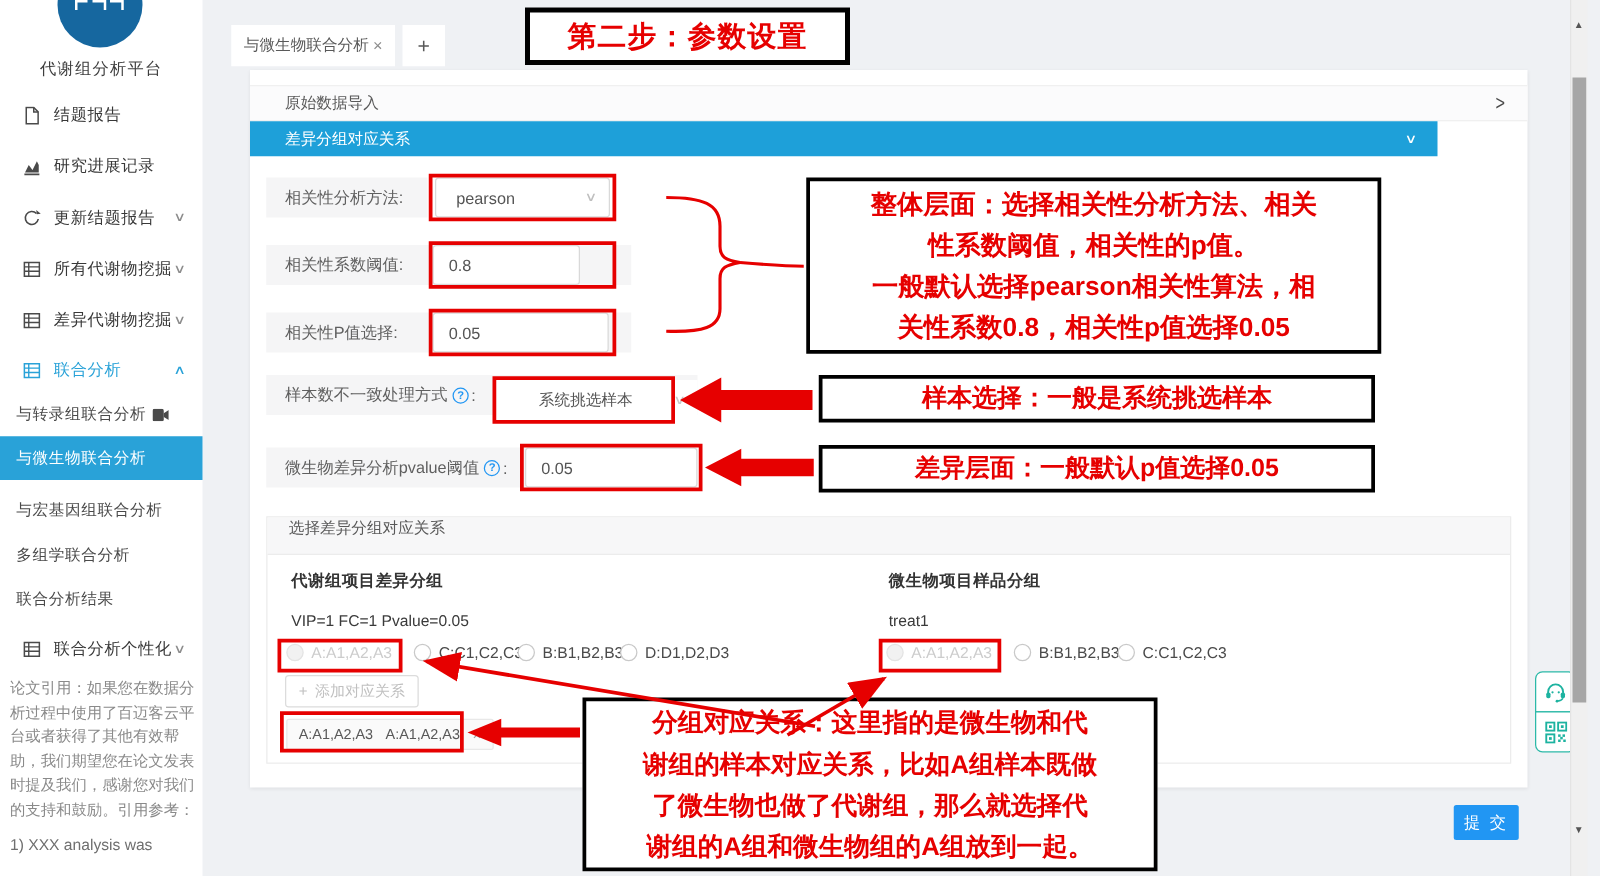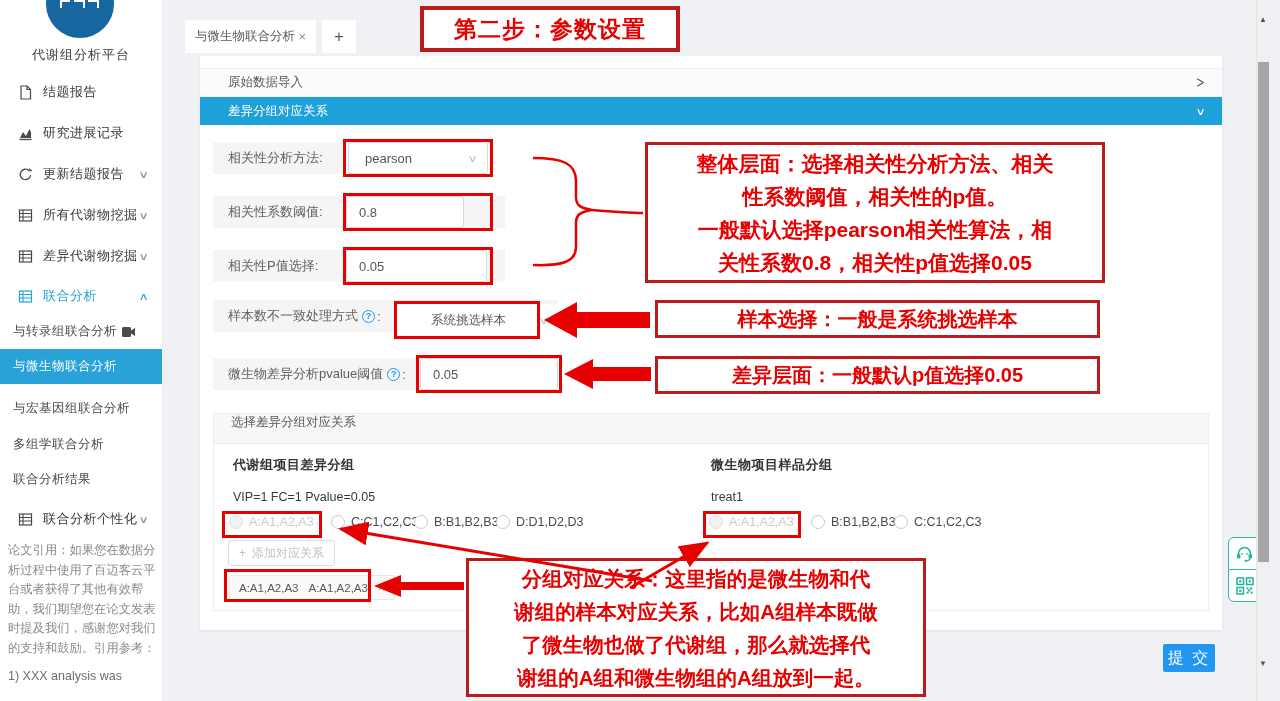--- a/index.html
+++ b/index.html
@@ -26,21 +26,21 @@
 
   
   .tab{position:absolute;left:185px;top:20px;width:131px;height:33px;background:#fff;display:flex;align-items:center;font-size:12.5px;color:#595959;padding:0 10px;z-index:1;cursor:pointer}
   .tab-close{margin-left:auto;color:#8c8c8c;font-size:13px}
   .tab-add{position:absolute;left:322px;top:20px;width:34px;height:33px;background:#fff;display:flex;align-items:center;justify-content:center;font-size:17px;color:#595959;z-index:1;cursor:pointer}
 
   
   .card{position:absolute;left:200px;top:56px;width:1022px;height:574px;background:#fff;box-shadow:0 1px 3px rgba(0,0,0,.07);z-index:1}
   .panel-raw{position:absolute;left:0;top:12px;width:1022px;height:29px;background:#fbfbfc;border-top:1px solid #f0f0f0;border-bottom:1px solid #f0f0f0;display:flex;align-items:center;padding:0 18px 0 28px;font-size:12.5px;color:#595959;cursor:pointer}
   .praw-chev{margin-left:auto;color:#4a4a4a;font-size:13px;transform:scaleY(1.3)}
-  .panel-blue{position:absolute;left:0;top:41px;width:1022px;height:28px;background:#1ea0d9;color:#fff;display:flex;align-items:center;padding:0 18px 0 28px;font-size:12.5px;cursor:pointer}
+  .panel-blue{position:absolute;left:0;top:41px;width:950px;height:28px;background:#1ea0d9;color:#fff;display:flex;align-items:center;padding:0 18px 0 28px;font-size:12.5px;cursor:pointer}
   .pblue-chev{margin-left:auto;font-size:10px;transform:scaleX(1.4)}
 
   
   .frow{position:absolute;height:32px;background:#f5f5f6;display:flex;}
   .fr1{left:13px;top:86px;width:129px}
   .fr2{left:13px;top:140px;width:292px}
   .fr3{left:13px;top:194px;width:292px}
   .fr4{left:13px;top:244px;width:345px}
   .fr5{left:13px;top:302px;width:345px}
   .flabel{padding-left:15px;font-size:13px;color:#5f5f5f;display:flex;align-items:center;white-space:nowrap}
@@ -65,41 +65,41 @@
   .rdot{width:14px;height:14px;border-radius:50%;border:1px solid #c9c9c9;background:#fff}
   .dis{color:#ccc}
   .dis .rdot{background:#f1f1f1;border-color:#e3e3e3}
   .rA{left:15px}.rC{left:117px}.rB{left:200px}.rD{left:282px}
   .rmA{left:495px}.rmB{left:597px}.rmC{left:680px}
   .addbtn{position:absolute;left:14px;top:126px;height:26px;padding:0 10px;border:1px solid #dcdcdc;border-radius:3px;background:#fff;color:#c0c0c0;font-size:12px;display:flex;align-items:center;gap:6px;cursor:pointer}
   .tag{position:absolute;left:15px;top:161px;height:25px;background:#fafafa;border:1px solid #e8e8e8;border-radius:2px;display:inline-flex;align-items:center;gap:10px;padding:0 9px;font-size:11.5px;color:#595959}
   .tclose{color:#9b9b9b;font-size:12px;cursor:pointer}
 
   
-  .submit{position:absolute;left:1163px;top:644px;width:52px;height:28px;background:#2196f3;border-radius:2px;color:#fff;font-size:16px;display:flex;align-items:center;justify-content:center;letter-spacing:2px;z-index:1;cursor:pointer}
+  .submit{position:absolute;left:1163px;top:644px;width:52px;height:28px;background:#2196f3;border-radius:2px;color:#fff;font-size:13px;display:flex;align-items:center;justify-content:center;letter-spacing:2px;z-index:1;cursor:pointer}
   .floaters{position:absolute;left:1228px;top:537px;z-index:7}
   .fbtn{width:33px;height:33px;background:#fff;border:1px solid #2cb9a8;display:flex;align-items:center;justify-content:center;cursor:pointer}
   .fbtn.topb{border-radius:6px 6px 0 0}
   .fbtn.botb{border-radius:0 0 6px 6px;margin-top:-1px}
   .scroll-track{position:absolute;left:1256px;top:0;width:14px;height:701px;background:#f0f0f0;border-left:1px solid #e4e4e4;z-index:8}
   .scroll-up,.scroll-down{position:absolute;left:1256px;width:14px;text-align:center;font-size:8px;color:#555;z-index:9;cursor:pointer}
   .scroll-up{top:15px}.scroll-down{top:659px}
   .scroll-thumb{position:absolute;left:1258px;top:62px;width:11px;height:500px;background:#a6a6a6;z-index:9;cursor:pointer}
 
   
   .rbox{position:absolute;border:3px solid #e60000;pointer-events:none;z-index:5}
   .rb-sel1{left:343px;top:139px;width:150px;height:38px}
   .rb-in2{left:343px;top:193px;width:150px;height:38px}
   .rb-in3{left:343px;top:247px;width:150px;height:38px}
   .rb-sel4{left:394px;top:301px;width:146px;height:38px}
   .rb-in5{left:416px;top:355px;width:146px;height:38px}
   .rb-radL{left:222px;top:511px;width:100px;height:27px}
   .rb-radR{left:703px;top:511px;width:98px;height:27px}
   .rb-tag{left:224px;top:569px;width:147px;height:33px}
-  .ann{position:absolute;background:#fff;border:3px solid #b91c1c;color:#e60000;font-weight:bold;text-align:center;z-index:6;pointer-events:none}
+  .ann{position:absolute;background:#fff;border:3px solid #000000;color:#e60000;font-weight:bold;text-align:center;z-index:6;pointer-events:none}
   .ann-step{left:420px;top:6px;width:260px;height:46px;border-width:4px;font-size:23px;line-height:38px;letter-spacing:1px}
   .ann-overall{left:645px;top:142px;width:460px;height:141px;font-size:21px;line-height:33px;padding-top:2px}
   .ann-sample{left:655px;top:300px;width:445px;height:38px;font-size:20px;line-height:32px}
   .ann-diff{left:655px;top:356px;width:445px;height:38px;font-size:20px;line-height:32px}
   .ann-group{left:466px;top:558px;width:460px;height:139px;font-size:20.5px;line-height:33px;padding-top:1px}
   .overlay{position:absolute;left:0;top:0;z-index:6;pointer-events:none}
 </style>
 </head>
 <body>
 

